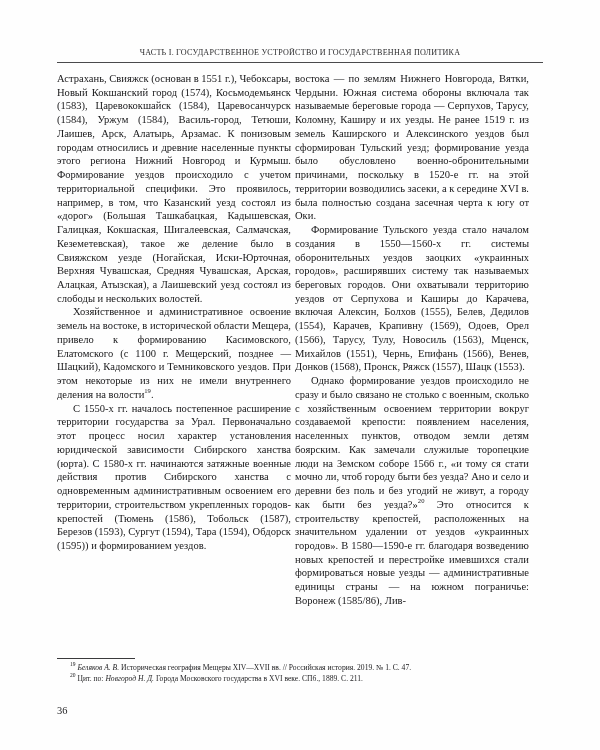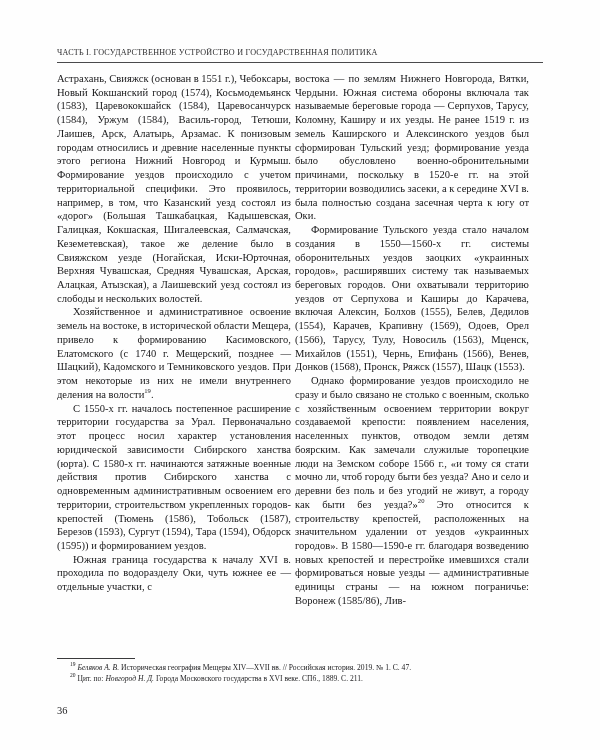--- a/index.html
+++ b/index.html
@@ -17,21 +17,21 @@
     overflow: hidden;
     box-sizing: border-box;
   }
 
   
   .running-head {
     position: absolute;
     left: 57px;
     top: 48px;
     width: 486px;
-    text-align: left;
+    text-align: center;
     font-size: 8.1px;
     letter-spacing: 0.22px;
     color: #2a2a2c;
     white-space: nowrap;
   }
   .head-rule {
     position: absolute;
     left: 57px;
     top: 62px;
     width: 486px;
@@ -117,23 +117,22 @@
 
 <div class="page">
 
   <div class="running-head">ЧАСТЬ I. ГОСУДАРСТВЕННОЕ УСТРОЙСТВО И ГОСУДАРСТВЕННАЯ ПОЛИТИКА</div>
   <div class="head-rule"></div>
 
   <div class="columns">
 
     <div class="col">
       <p>Астрахань, Свияжск (основан в 1551 г.), Чебоксары, Новый Кокшанский город (1574), Косьмодемьянск (1583), Царевококшайск (1584), Царевосанчурск (1584), Уржум (1584), Василь-город, Тетюши, Лаишев, Арск, Алатырь, Арзамас. К понизовым городам относились и древние населенные пункты этого региона Нижний Новгород и Курмыш. Формирование уездов происходило с учетом территориальной специфики. Это проявилось, например, в том, что Казанский уезд состоял из «дорог» (Большая Ташкабацкая, Кадышевская, Галицкая, Кокшаская, Шигалеевская, Салмачская, Кеземетевская), такое же деление было в Свияжском уезде (Ногайская, Иски-Юрточная, Верхняя Чувашская, Средняя Чувашская, Арская, Алацкая, Атызская), а Лаишевский уезд состоял из слободы и нескольких волостей.</p>
-      <p class="ind"><span>Хозяйственное и административное освоение земель на востоке, в исторической области Мещера, привело к формированию Касимовского, Елатомского (с 1740 г. Мещерский, позднее — Шацкий), Кадомского и Темниковского уездов. При этом некоторые из них не имели внутреннего деления на волости</span><sup class="fn">19</sup><span>.</span></p>
+      <p class="ind"><span>Хозяйственное и административное освоение земель на востоке, в исторической области Мещера, привело к формированию Касимовского, Елатомского (с 1100 г. Мещерский, позднее — Шацкий), Кадомского и Темниковского уездов. При этом некоторые из них не имели внутреннего деления на волости</span><sup class="fn">19</sup><span>.</span></p>
       <p class="ind">С 1550-х гг. началось постепенное расширение территории государства за Урал. Первоначально этот процесс носил характер установления юридической зависимости Сибирского ханства (юрта). С 1580-х гг. начинаются затяжные военные действия против Сибирского ханства с одновременным административным освоением его территории, строительством укрепленных городов-крепостей (Тюмень (1586), Тобольск (1587), Березов (1593), Сургут (1594), Тара (1594), Обдорск (1595)) и формированием уездов.</p>
-      <p class="ind">Южная граница государства к началу XVI в. проходила по водоразделу Оки, чуть южнее ее — отдельные участки, с</p>
     </div>
 
     <div class="col">
       <p>востока — по землям Нижнего Новгорода, Вятки, Чердыни. Южная система обороны включала так называемые береговые города — Серпухов, Тарусу, Коломну, Каширу и их уезды. Не ранее 1519 г. из земель Каширского и Алексинского уездов был сформирован Тульский уезд; формирование уезда было обусловлено военно-обронительными причинами, поскольку в 1520-е гг. на этой территории возводились засеки, а к середине XVI в. была полностью создана засечная черта к югу от Оки.</p>
       <p class="ind">Формирование Тульского уезда стало началом создания в 1550—1560-х гг. системы оборонительных уездов заоцких «украинных городов», расширявших систему так называемых береговых городов. Они охватывали территорию уездов от Серпухова и Каширы до Карачева, включая Алексин, Болхов (1555), Белев, Дедилов (1554), Карачев, Крапивну (1569), Одоев, Орел (1566), Тарусу, Тулу, Новосиль (1563), Мценск, Михайлов (1551), Чернь, Епифань (1566), Венев, Донков (1568), Пронск, Ряжск (1557), Шацк (1553).</p>
       <p class="ind"><span>Однако формирование уездов происходило не сразу и было связано не столько с военным, сколько с хозяйственным освоением территории вокруг создаваемой крепости: появлением населения, населенных пунктов, отводом земли детям боярским. Как замечали служилые торопецкие люди на Земском соборе 1566 г., «и тому ся стати мочно ли, чтоб городу быти без уезда? Ано и село и деревни без поль и без угодий не живут, а городу как быти без уезда?»</span><sup class="fn">20</sup><span> Это относится к строительству крепостей, расположенных на значительном удалении от уездов «украинных городов». В 1580—1590-е гг. благодаря возведению новых крепостей и перестройке имевшихся стали формироваться новые уезды — административные единицы страны — на южном пограничье: Воронеж (1585/86), Лив-</span></p>
     </div>
 
   </div>
 

